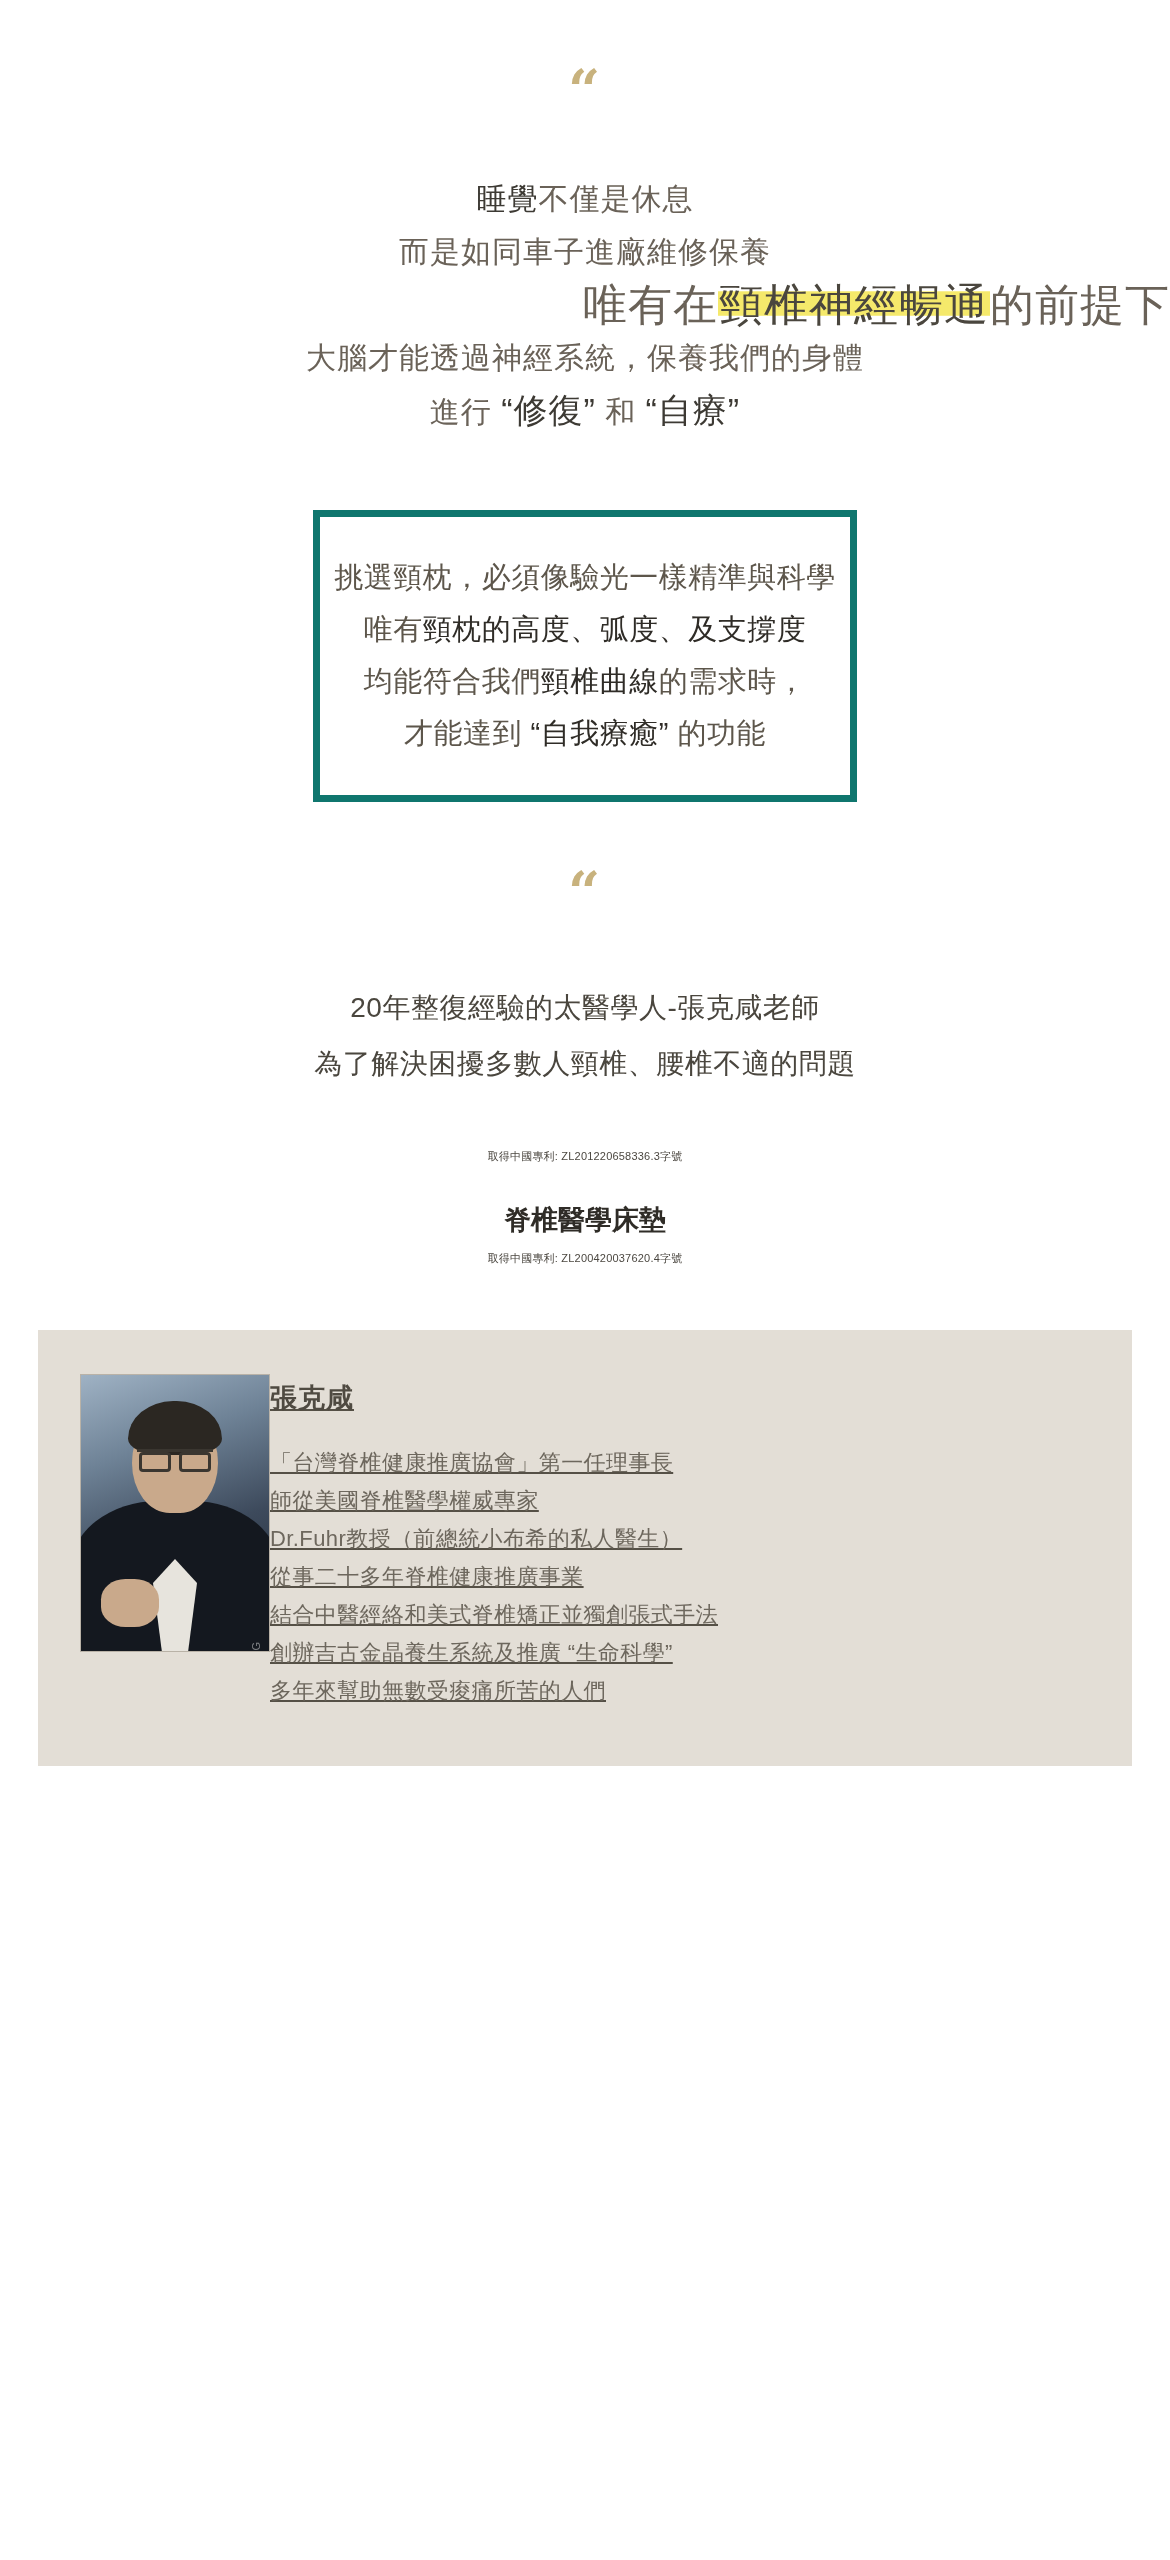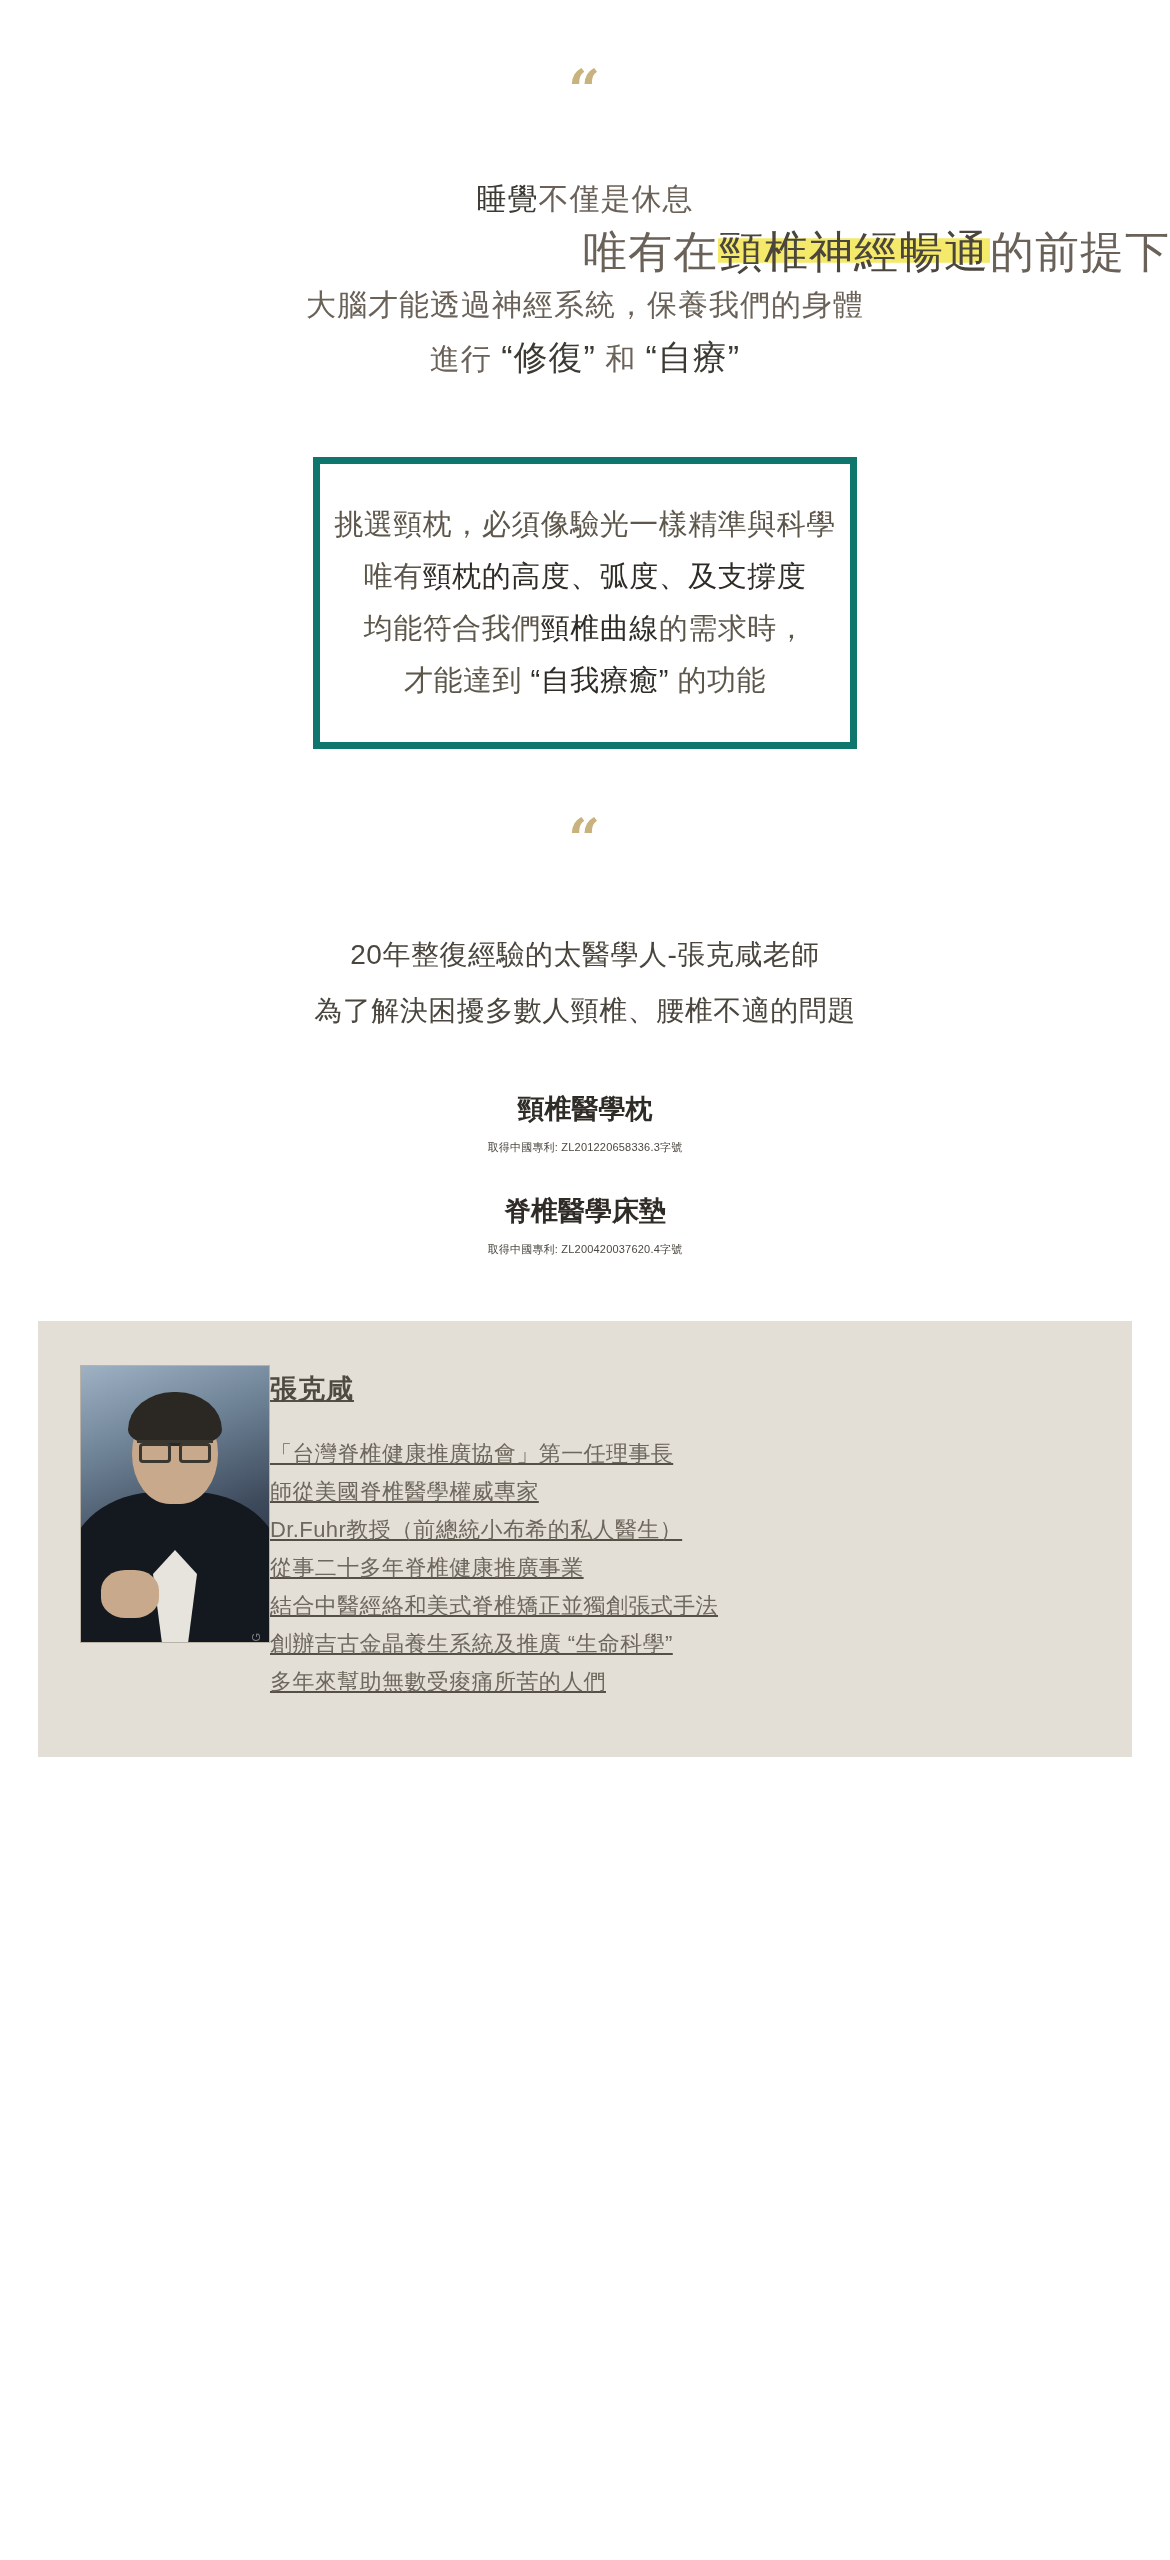--- a/index.html
+++ b/index.html
@@ -241,20 +241,23 @@
 <body>
 
 <div class="page">
 
   <div class="quote-mark quote-mark-1">“</div>
 
   <div class="poem">
     <div class="line">
       <span class="hl-dark">睡覺</span><span>不僅是休息</span>
     </div>
+    <div class="line">
+      <span>而是如同車子進廠維修保養</span>
+    </div>
     <div class="line big">
       <span>唯有在</span><span class="hl-mark">頸椎神經暢通</span><span>的前提下</span>
     </div>
     <div class="line">
       <span>大腦才能透過神經系統，保養我們的身體</span>
     </div>
     <div class="line">
       <span>進行 </span><span class="quote-big">“修復”</span><span> 和 </span><span class="quote-big">“自療”</span>
     </div>
   </div>
@@ -276,21 +279,20 @@
 
   <div class="quote-mark quote-mark-2">“</div>
 
   <div class="intro">
     <div class="line">20年整復經驗的太醫學人-張克咸老師</div>
     <div class="line">為了解決困擾多數人頸椎、腰椎不適的問題</div>
   </div>
 
   <div class="products">
     <div class="product">
-      <div class="name">頸椎醫學枕</div>
       <div class="patent">取得中國專利: ZL201220658336.3字號</div>
     </div>
     <div class="product">
       <div class="name">脊椎醫學床墊</div>
       <div class="patent">取得中國專利: ZL200420037620.4字號</div>
     </div>
   </div>
 
   <div class="profile">
     <div class="photo-wrap">

